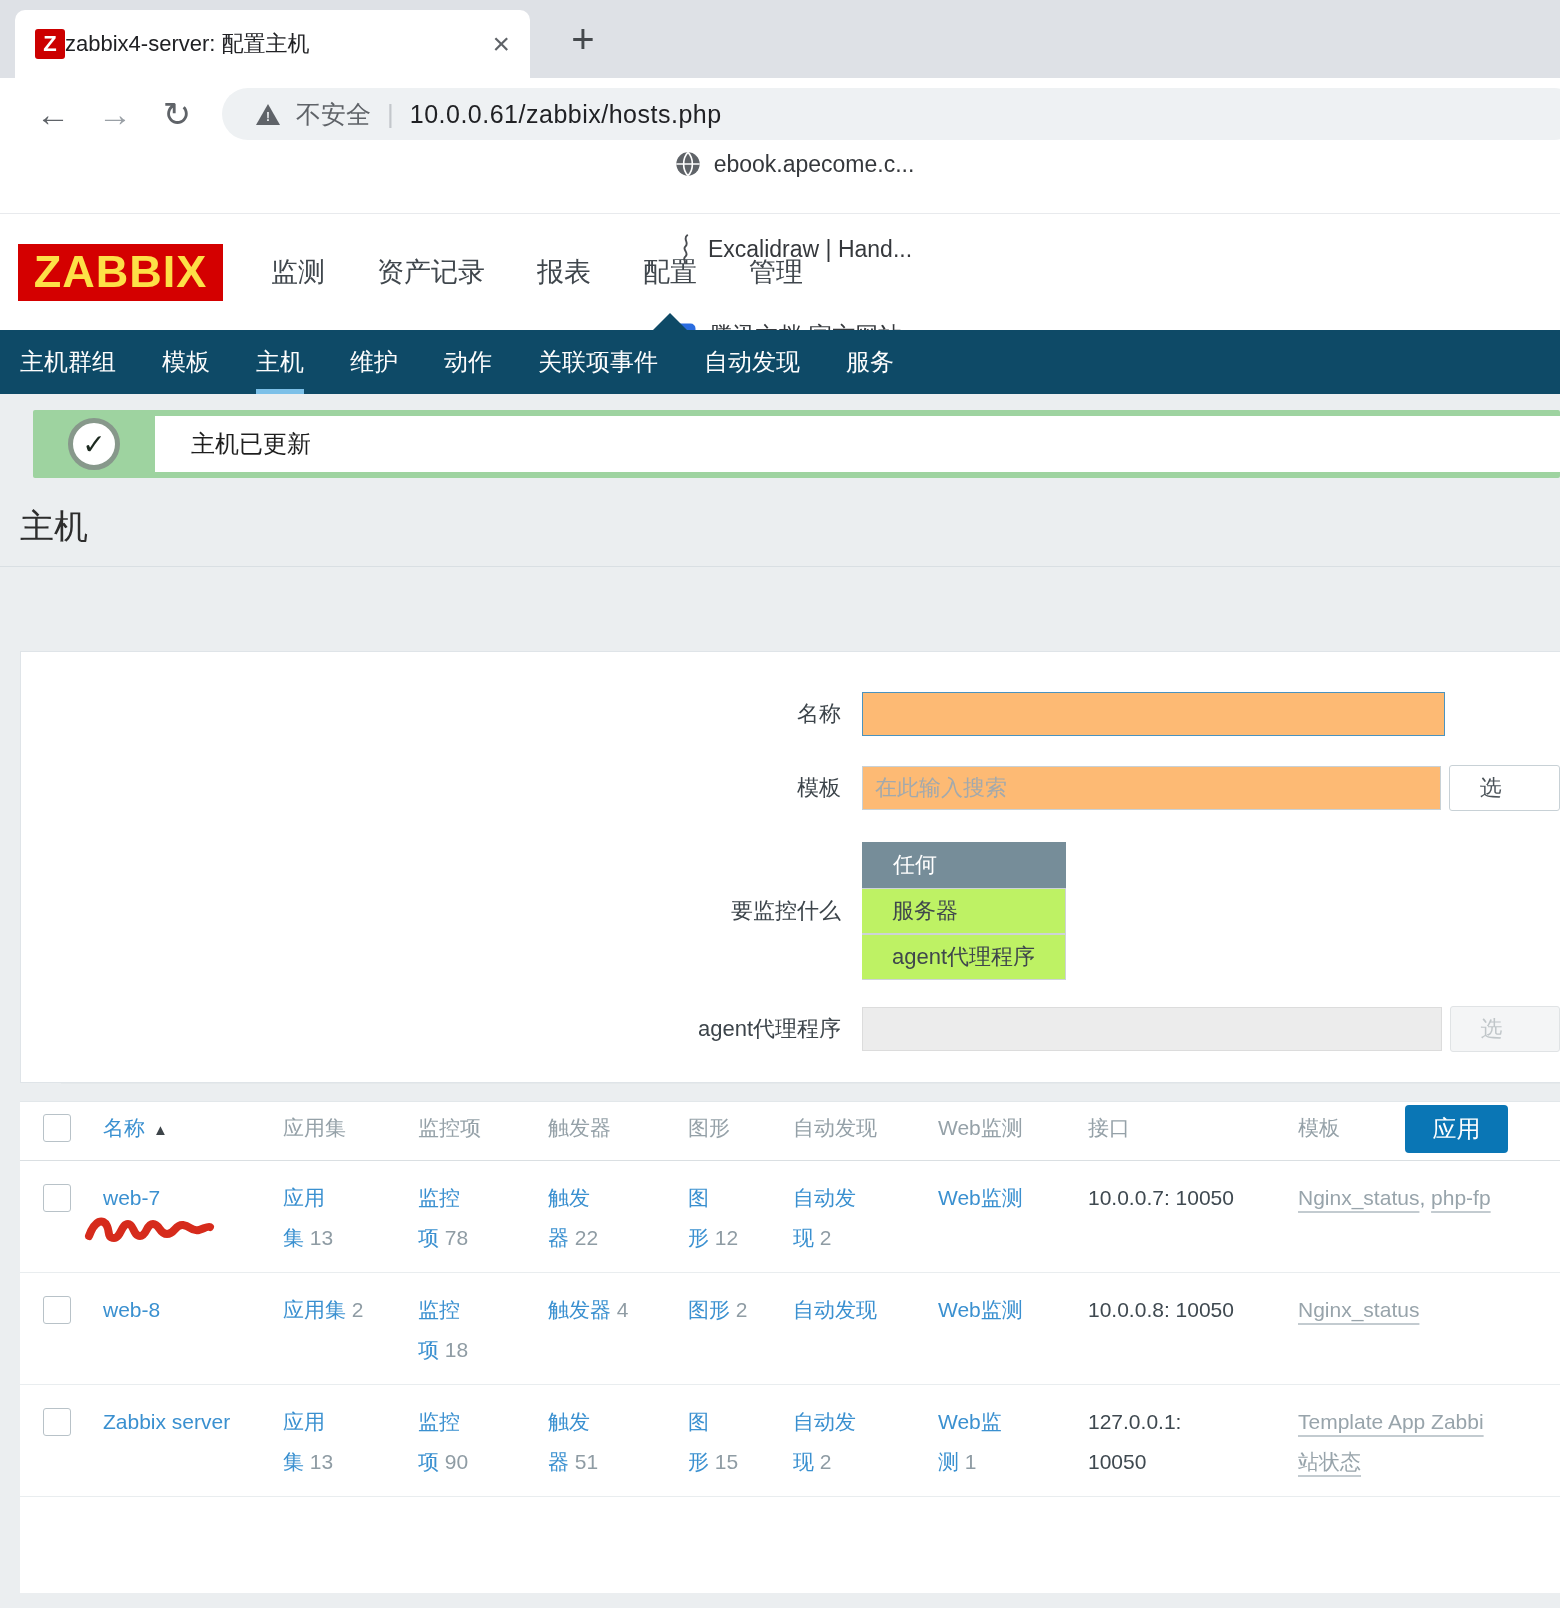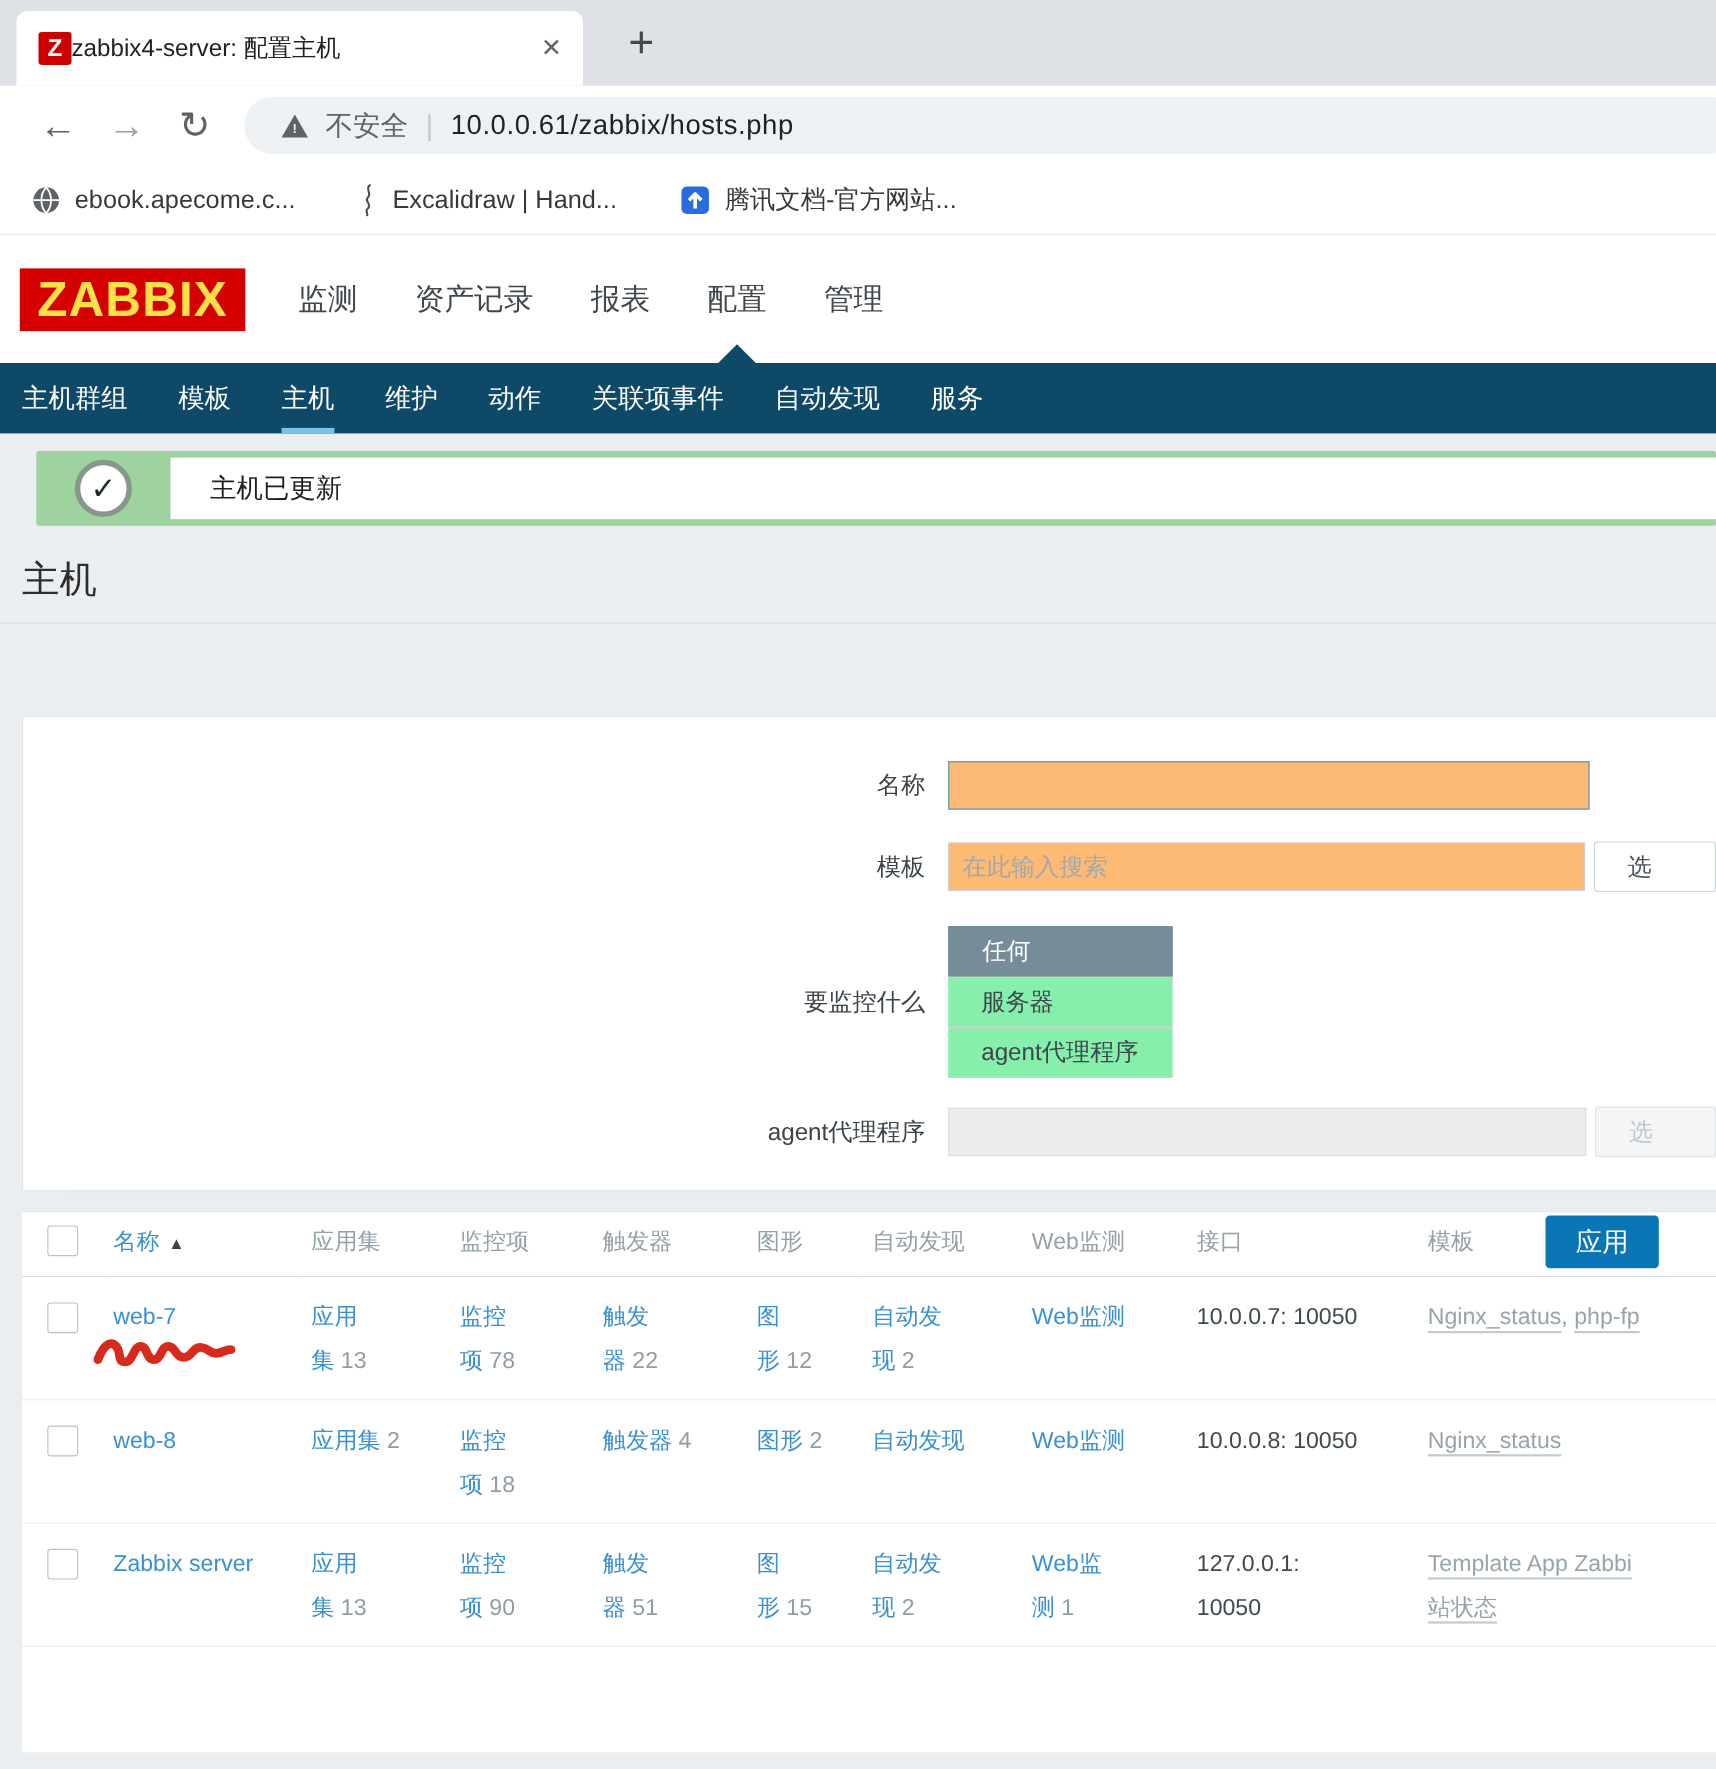--- a/index.html
+++ b/index.html
@@ -21,21 +21,21 @@
   .navbtn.fwd { color:#9aa0a6; }
   .urlpill { flex:1; height:52px; background:#eef1f3; border-radius:26px; margin-left:14px; margin-right:-20px;
              display:flex; align-items:center; padding-left:34px; font-size:25px; }
   .warn-tri { width:0; height:0; border-left:12px solid transparent; border-right:12px solid transparent;
               border-bottom:21px solid #5f6368; position:relative; margin-right:16px; }
   .warn-tri i { position:absolute; left:-2px; top:6px; color:#eef1f3; font-style:normal; font-size:12px; font-weight:bold; }
   .sec-label { color:#5f6368; }
   .url-sep { color:#c3c7cb; margin:0 16px; font-size:26px; }
   .url-text { color:#202124; letter-spacing:0.5px; }
   .bookmarks { height:64px; background:#fff; display:flex; align-items:center; padding-left:28px; gap:56px;
-               border-bottom:1px solid #e8eaed; }
+               border-bottom:1px solid #e8eaed;flex-direction:column; }
   .bm { display:flex; align-items:center; gap:12px; font-size:23px; color:#35383c; white-space:nowrap; }
   .bm svg { flex:none; }
 
   
   .zheader { height:116px; background:#fff; display:flex; align-items:center; padding-left:18px; }
   .zlogo { width:205px; height:57px; background:#d40000; color:#fde047; font-weight:bold; font-size:45px;
            letter-spacing:1px; display:flex; align-items:center; justify-content:center; flex:none; }
   .mainnav { display:flex; gap:52px; margin-left:48px; }
   .mainnav .mni { font-size:27px; color:#40474d; }
   .subnav { height:64px; background:#0e4a67; display:flex; align-items:center; gap:46px; padding-left:20px; position:relative; }
@@ -63,21 +63,21 @@
   .flabel { width:841px; text-align:right; padding-right:21px; font-size:22px; color:#3c444a; flex:none; }
   .tinput { width:583px; height:44px; border:1px solid #c8d1d6; background:#fdba74; font-size:22px; padding:0 12px;
             font-family:inherit; color:#333; }
   .tinput.focused { border-color:#4a93bf; }
   .tinput::placeholder { color:#a2a9ad; }
   .tinput.disabled { width:591px; background:#ececec; border-color:#dcdcdc; }
   .selbtn { height:46px; margin-left:8px; width:112px; background:#fff; border:1px solid #c8d1d6; border-radius:3px;
             font-size:22px; color:#4a5258; padding-left:30px; text-align:left; font-family:inherit; }
   .selbtn.disabled { color:#c0c6c9; background:#f4f5f6; border-color:#e0e3e5; }
   .segwrap { display:flex;flex-direction:column; }
-  .seg { height:46px; display:flex; align-items:center; padding:0 30px; background:#86efac;
+  .seg { height:46px; display:flex; align-items:center; padding:0 30px; background:#bef264;
          border:1px solid #cdd3d7; border-left:none; font-size:22px; color:#3f474c; }
   .seg:first-child { border-left:1px solid #cdd3d7; }
   .seg.sel { background:#768d99; border-color:#768d99; color:#fff; }
   .fdivider { margin:31px 0 0 40px; border-top:1px solid #e5e9eb; }
   .apply-row { margin-top:21px; }
   .apply-btn { margin-left:1384px; width:103px; height:48px; background:#0a76b5; color:#fff; border:none;
                border-radius:4px; font-size:24px; font-family:inherit; }
   .mb29{margin-bottom:29px;} .mb31{margin-bottom:31px;} .mb26{margin-bottom:26px;}
 
   

